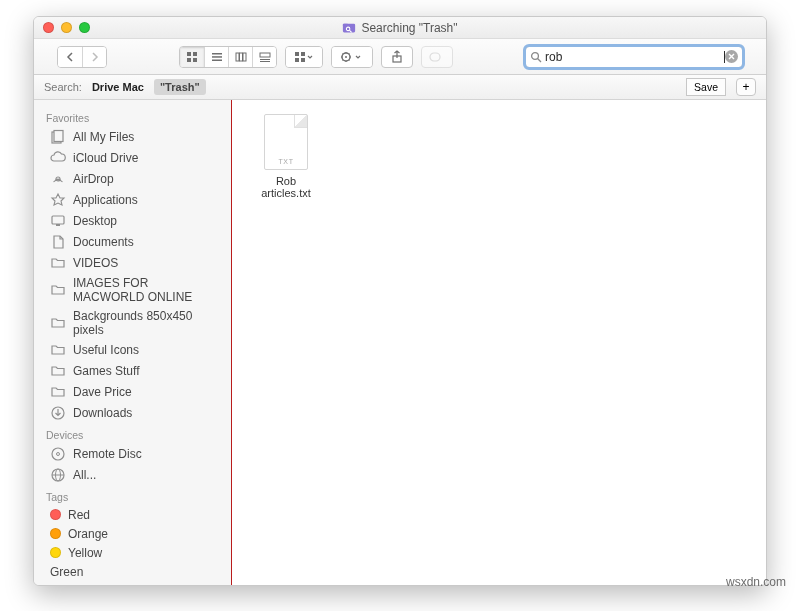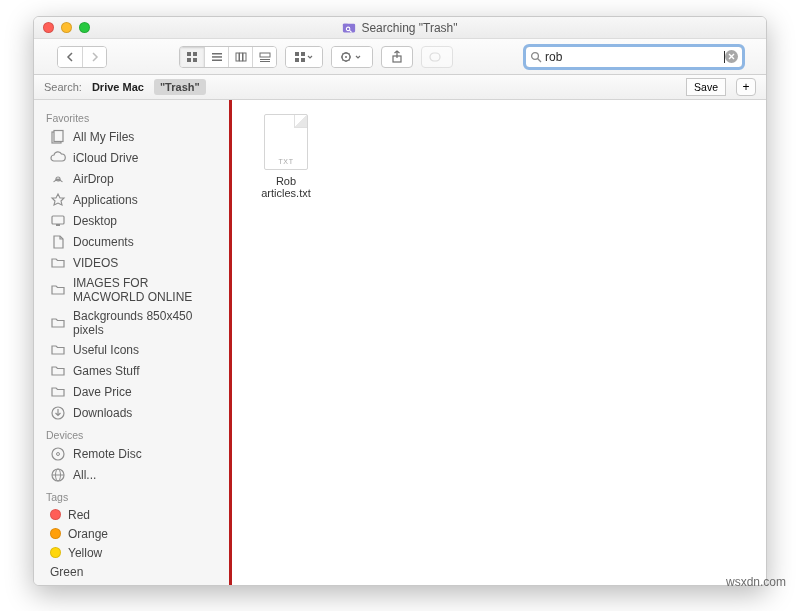--- a/index.html
+++ b/index.html
@@ -26,21 +26,21 @@
 .searchbox .q { flex: 1; font-size: 12px; color: #2b2b2b; padding: 0 3px; }
 .searchbox .caret { border-right: 1px solid #2b2b2b; height: 12px; }
 .clear-btn { width: 13px; height: 13px; border-radius: 50%; background: #a8a8a8; display: flex; align-items: center; justify-content: center; }
 .searchbar { height: 25px; background: linear-gradient(#fbfbfb,#f0f0f0); border-bottom: 1px solid #d4d4d4; display: flex; align-items: center; padding: 0 10px; font-size: 11px; gap: 10px; }
 .searchbar .lbl { color: #777; }
 .scope { color: #222; font-weight: 600; }
 .pill { background: #d6d6d6; border-radius: 3px; padding: 2px 6px; color: #444; font-weight: 600; }
 .save-btn { border: 1px solid #c7c7c7; border-radius: 0; background: #fdfdfd; height: 18px; padding: 0 7px; font-size: 10.5px; }
 .plus-btn { border: 1px solid #c7c7c7; border-radius: 4px; background: #fdfdfd; height: 18px; width: 20px; font-size: 12px; line-height: 1; display: flex; align-items: center; justify-content: center; }
 .body { display: flex; height: calc(100% - 22px - 36px - 25px); }
-.sidebar { width: 198px; background: #f6f6f6; border-right: 3px solid #b91c1c; overflow-y: auto; padding: 6px 0 8px; }
+.sidebar { width: 198px; background: #f6f6f6; border-right: 1px solid #b91c1c; overflow-y: auto; padding: 6px 0 8px; }
 .section-head { font-size: 10.5px; color: #8b8b8b; padding: 6px 12px 2px; }
 .item { display: flex; align-items: center; gap: 7px; padding: 2.5px 12px 2.5px 16px; font-size: 12px; color: #474747; cursor: default; }
 .item .ico { width: 16px; height: 16px; display: flex; align-items: center; justify-content: center; }
 .tagdot { width: 11px; height: 11px; border-radius: 50%; border: 0.5px solid rgba(0,0,0,0.12); }
 .content { flex: 1; background: #fff; padding: 14px 18px; }
 .file { width: 72px; display: flex; flex-direction: column; align-items: center; gap: 5px; }
 .file-icon { width: 44px; height: 56px; background: #fff; border: 1px solid #d5d5d5; border-radius: 2px; position: relative; }
 .file-icon::before { content: ""; position: absolute; top: 0; right: 0; width: 12px; height: 12px; background: linear-gradient(135deg, #fff 48%, #e7e7e7 50%); border-left: 1px solid #e0e0e0; border-bottom: 1px solid #e0e0e0; }
 .file-icon .txt { position: absolute; bottom: 4px; width: 100%; text-align: center; font-size: 7px; color: #a7a7a7; letter-spacing: 0.6px; }
 .file-label { font-size: 11px; color: #333; text-align: center; }

